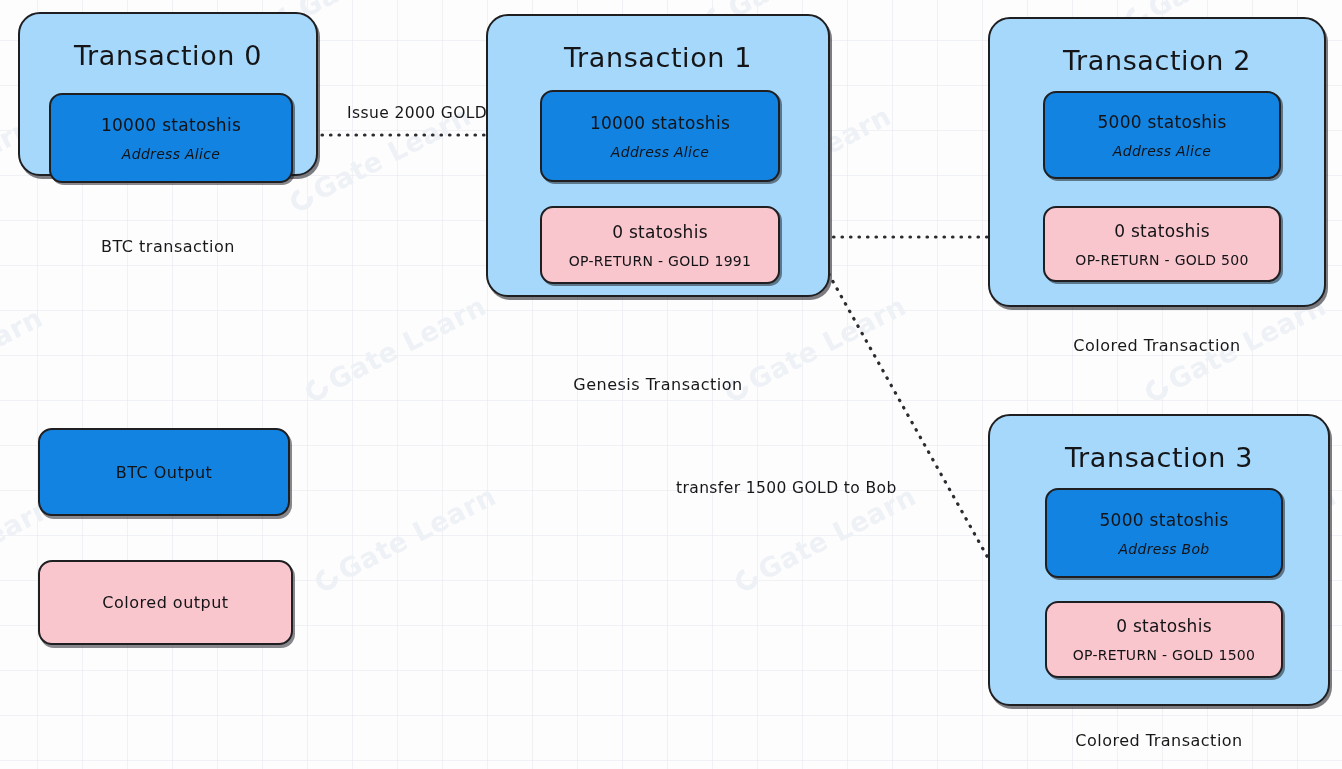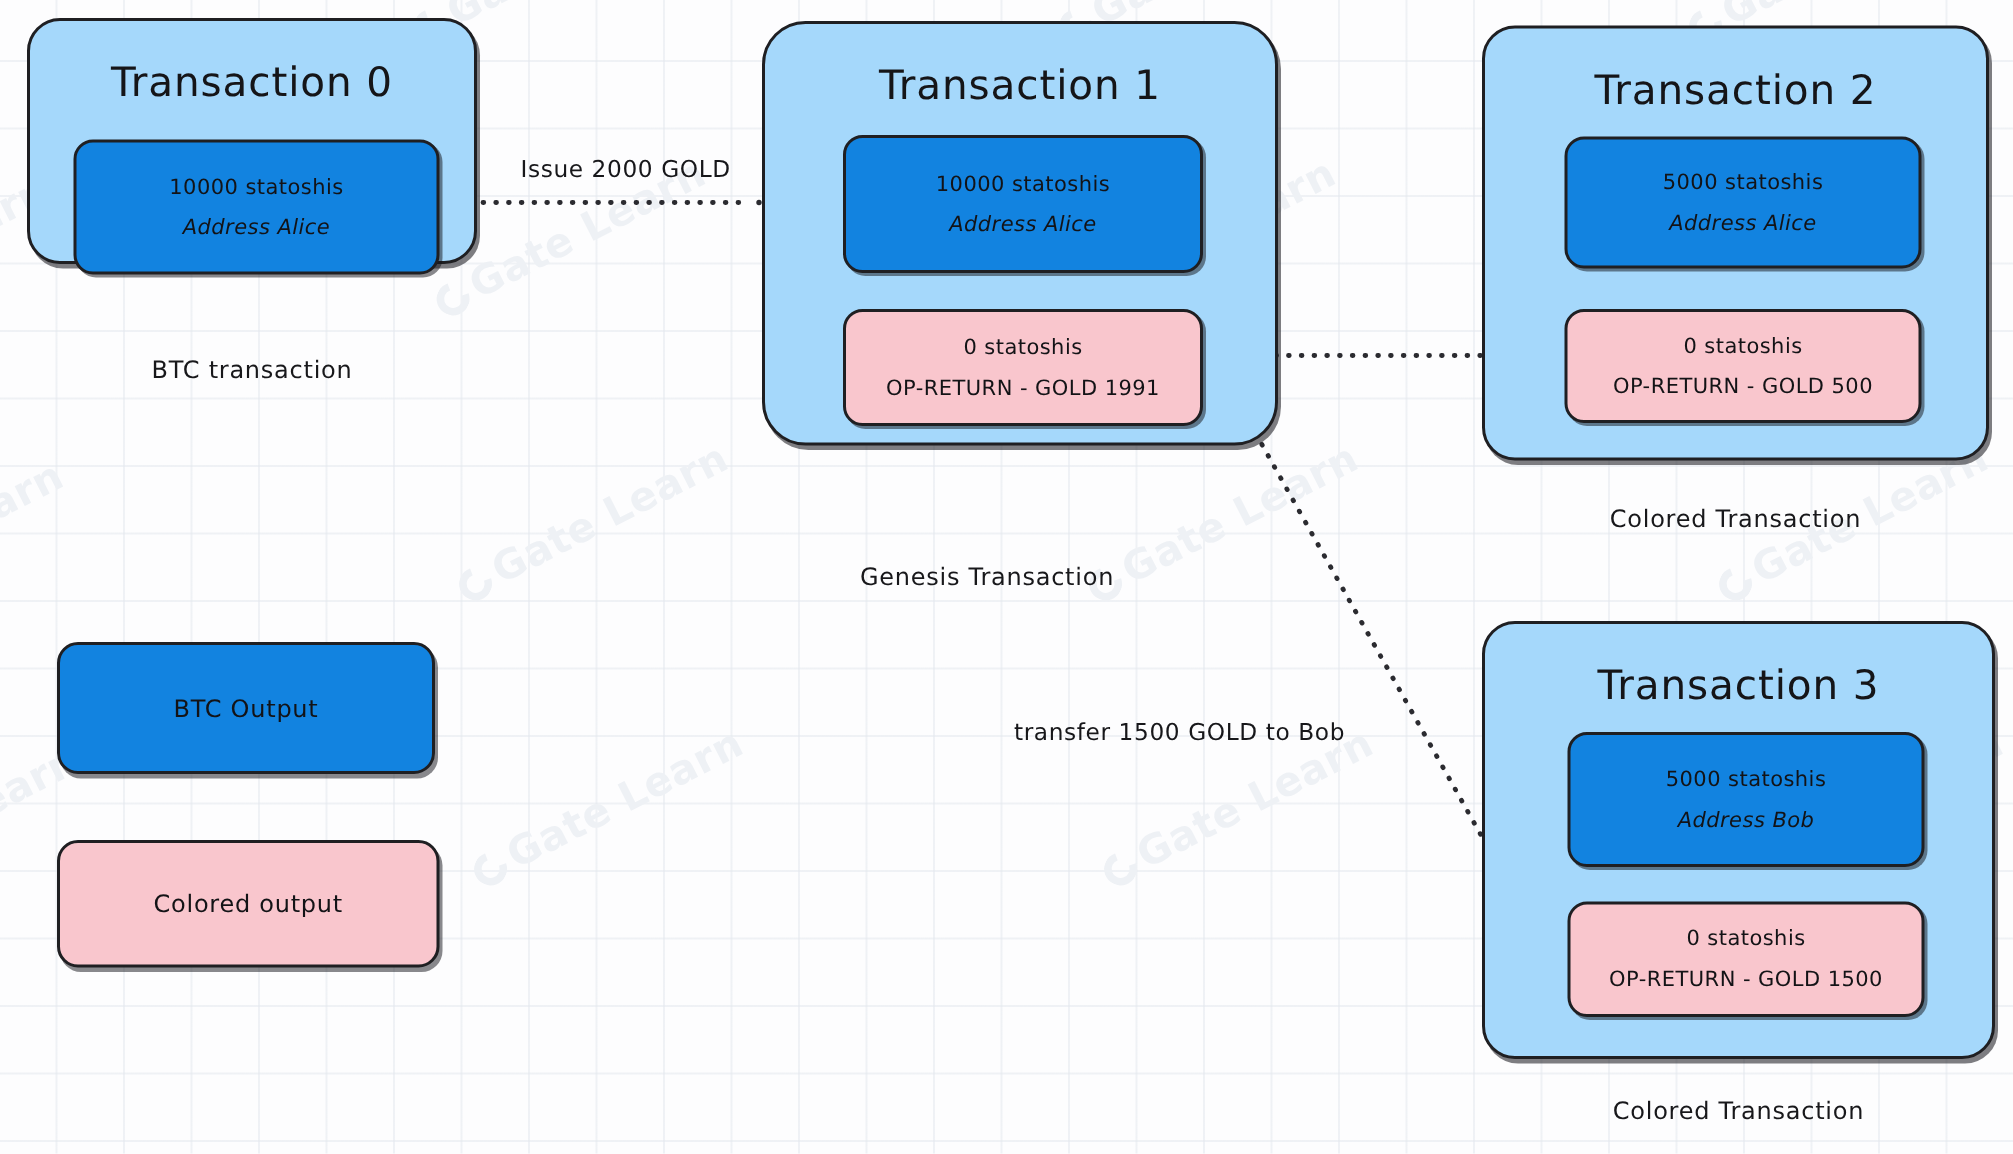--- a/index.html
+++ b/index.html
@@ -65,21 +65,21 @@
     border-radius:13px;
     box-shadow:2px 2px 0 rgba(20,20,25,.5);
     box-sizing:border-box;
     display:flex;flex-direction:column;
     align-items:center;justify-content:center;
     gap:11px;
     color:#131316;
   }
   .out.btc{background:#1283e0;}
   .out.colored{background:#f9c6cd;}
-  .out .l1{font-size:14px;letter-spacing:.3px;}
+  .out .l1{font-size:17px;letter-spacing:.3px;}
   .out .l2{font-size:14px;letter-spacing:.3px;font-style:italic;}
   .out .l2.plain{font-style:normal;}
   .caption{
     position:absolute;text-align:center;
     font-size:16px;color:#18181b;letter-spacing:.5px;
     white-space:nowrap;
   }
 
   
   .legend-box{
@@ -212,21 +212,21 @@
 
   <div class="tx" style="left:18px;top:12px;width:300px;height:164px;">
     <div class="tx-title" style="top:26px;">Transaction 0</div>
     <div class="out btc" style="left:29px;top:79px;width:244px;height:90px;">
       <div class="l1">10000 statoshis</div>
       <div class="l2">Address Alice</div>
     </div>
   </div>
   <div class="caption" style="left:18px;top:237px;width:300px;">BTC transaction</div>
 
-  <div class="tx" style="left:508px;top:14px;width:344px;height:283px;border-radius:29px;">
+  <div class="tx" style="left:486px;top:14px;width:344px;height:283px;">
     <div class="tx-title" style="top:26px;">Transaction 1</div>
     <div class="out btc" style="left:52px;top:74px;width:240px;height:92px;">
       <div class="l1">10000 statoshis</div>
       <div class="l2">Address Alice</div>
     </div>
     <div class="out colored" style="left:52px;top:190px;width:240px;height:78px;">
       <div class="l1">0 statoshis</div>
       <div class="l2 plain">OP-RETURN - GOLD 1991</div>
     </div>
   </div>

